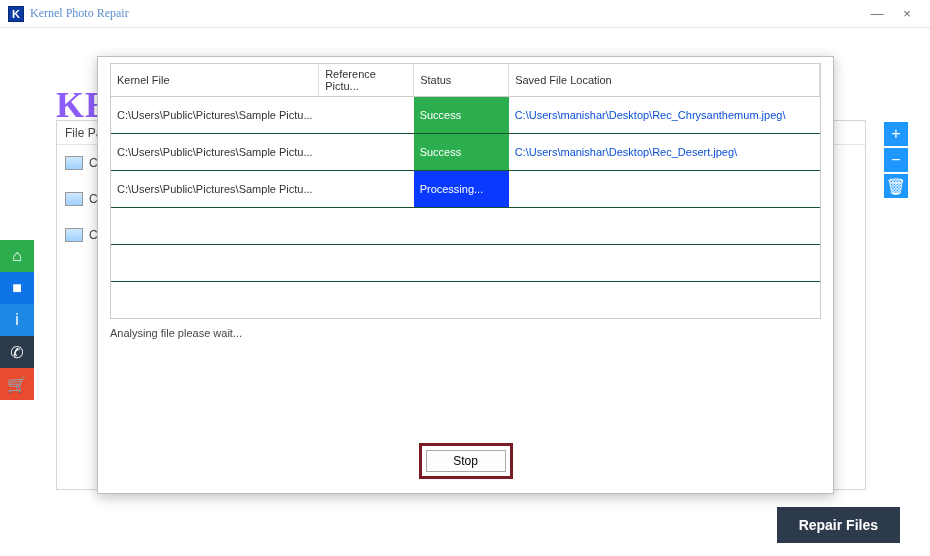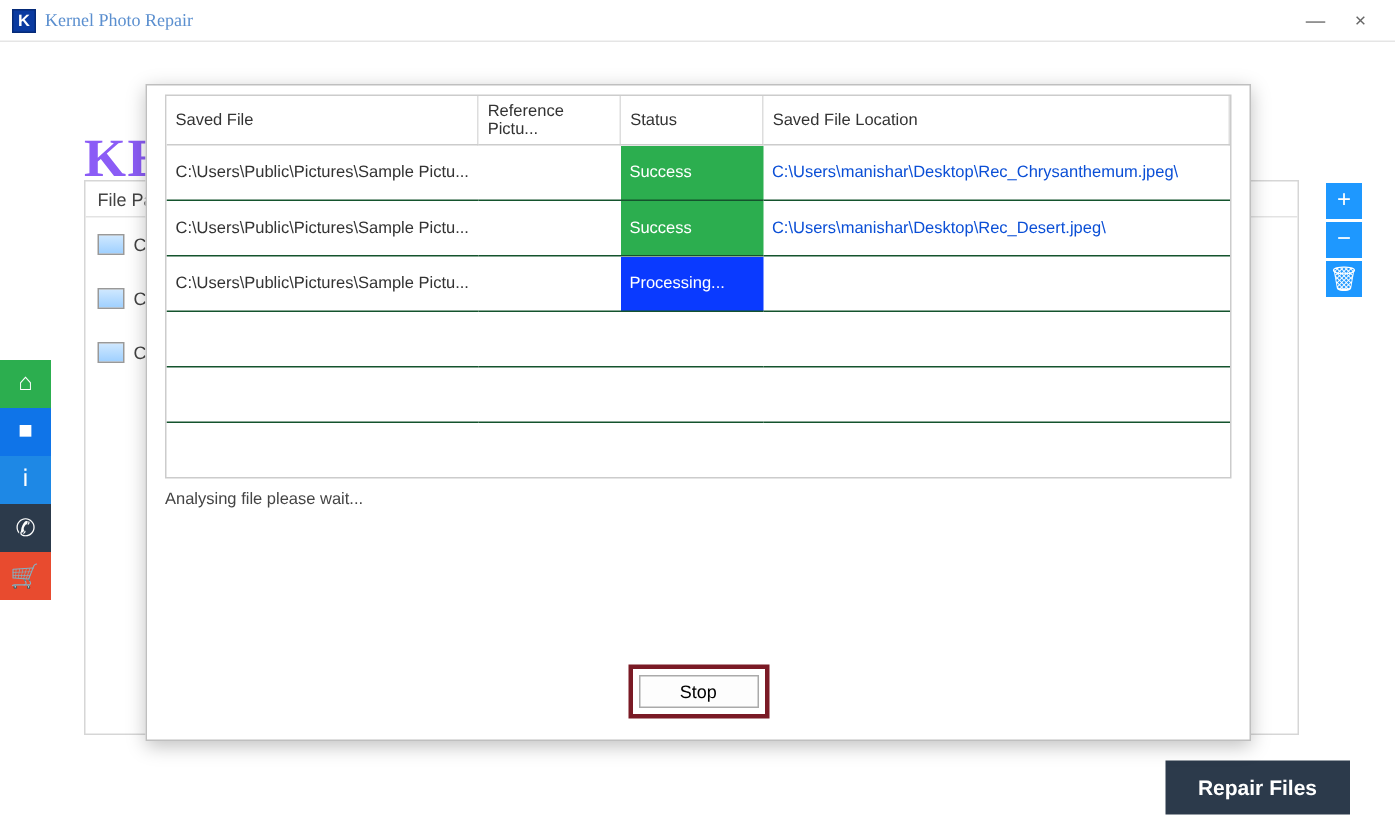--- a/index.html
+++ b/index.html
@@ -110,21 +110,21 @@
   <div class="modal-table">
     <table>
       <colgroup>
         <col class="col-photo">
           <col class="col-ref">
           <col class="col-status">
           <col class="col-saved">
       </colgroup>
       <thead>
         <tr>
-          <th>Saved File</th>
+          <th>Kernel File</th>
           <th>Reference Pictu...</th>
           <th>Status</th>
           <th>Saved File Location</th>
         </tr>
       </thead>
       <tbody id="rows">
           <tr>
             <td>C:\Users\Public\Pictures\Sample Pictu...</td>
             <td></td>
             <td class="status-success">Success</td>

